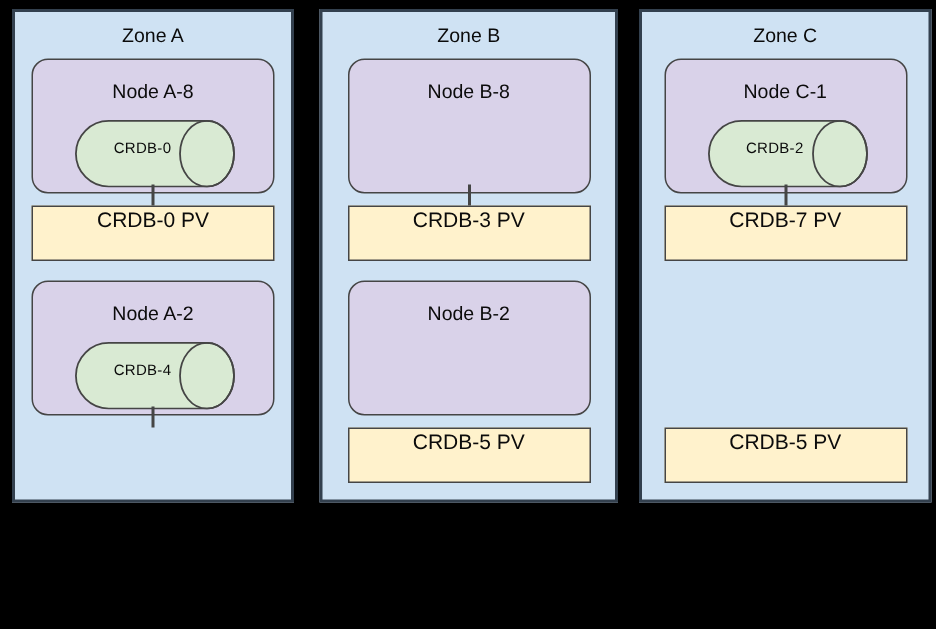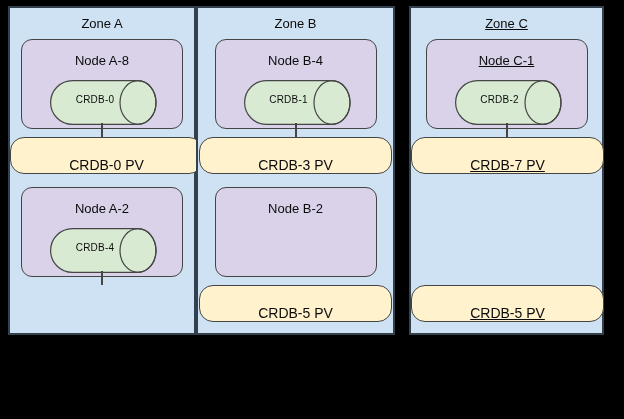--- a/index.html
+++ b/index.html
@@ -33,22 +33,22 @@
     display: flex;
     align-items: flex-start;
   }
   .zone {
     height: 329px;
     background: var(--zone-fill);
     border: 2px solid var(--zone-border);
     padding-top: 0;
   }
   .zone-a { width: 188px; }
-  .zone-b { width: 199px; }
-  .zone-c { width: 195px; margin-left: 14px; text-decoration: underline; }
+  .zone-b { width: 199px; margin-left: 17px; }
+  .zone-c { width: 195px; margin-left: 14px; }
   .zone-label {
     height: 31px;
     display: flex;
     align-items: center;
     justify-content: center;
     font-size: 13px;
   }
   .node {
     position: relative;
     width: 162px;
@@ -93,28 +93,28 @@
   .connector {
     position: absolute;
     left: 50%;
     bottom: -9px;
     margin-left: -1px;
     width: 2px;
     height: 14px;
     background: var(--shape-border);
   }
   .pv {
-    width: 193px;
+    width: 162px;
     height: 37px;
     margin: 0 auto;
     background: var(--pv-fill);
     border: 1px solid var(--shape-border);
-    border-radius: 14px;
-    display: flex;
-    align-items: flex-end;
+    border-radius: 0;
+    display: flex;
+    align-items: flex-start;
     justify-content: center;
     font-size: 14px;
   }
   .sp8  { height: 8px; }
   .sp13 { height: 13px; }
 </style>
 </head>
 <body>
 
 <div class="canvas">
@@ -153,28 +153,21 @@
         <div class="connector"></div>
       </div>
 
       <div class="sp8"></div>
     </section>
 
     <section class="zone zone-b">
       <div class="zone-label">Zone B</div>
 
       <div class="node">
-        <div class="node-label">Node B-4</div>
-        <div class="disk">
-          <svg viewBox="0 0 107 45" width="107" height="45">
-            <path class="disk-body" d="M22.5 0.6 L88 0.6 A18 21.9 0 0 1 88 44.4 L22.5 44.4 A21.9 21.9 0 0 1 22.5 0.6 Z"></path>
-            <ellipse class="disk-rim" cx="88" cy="22.5" rx="18" ry="21.9"></ellipse>
-          </svg>
-          <div class="disk-label">CRDB-1</div>
-        </div>
+        <div class="node-label">Node B-8</div>
         <div class="connector"></div>
       </div>
 
       <div class="sp8"></div>
       <div class="pv">
         <span>CRDB-3 PV</span>
       </div>
       <div class="sp13"></div>
 
       <div class="node">

